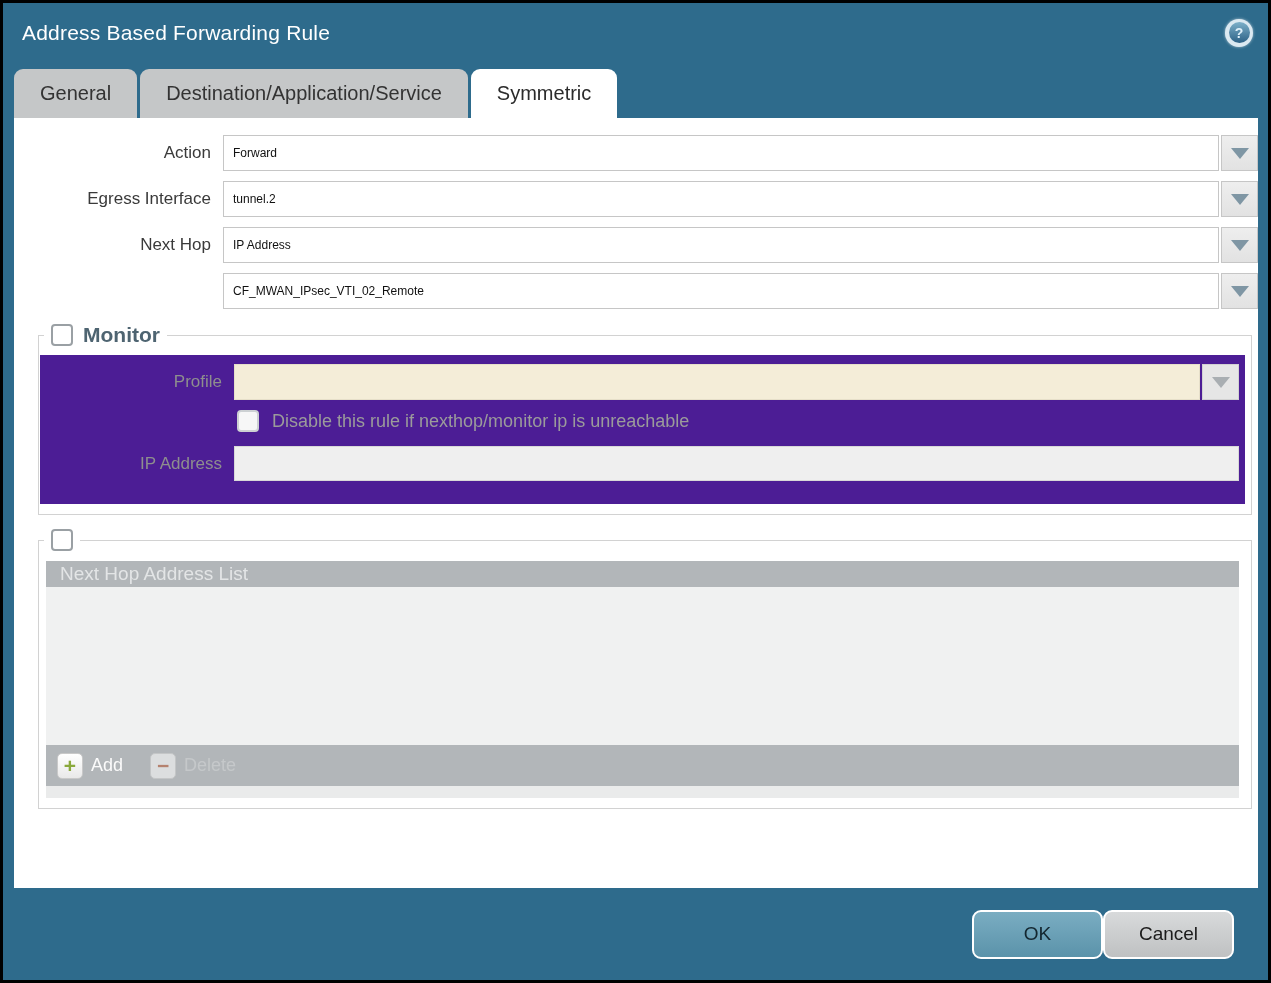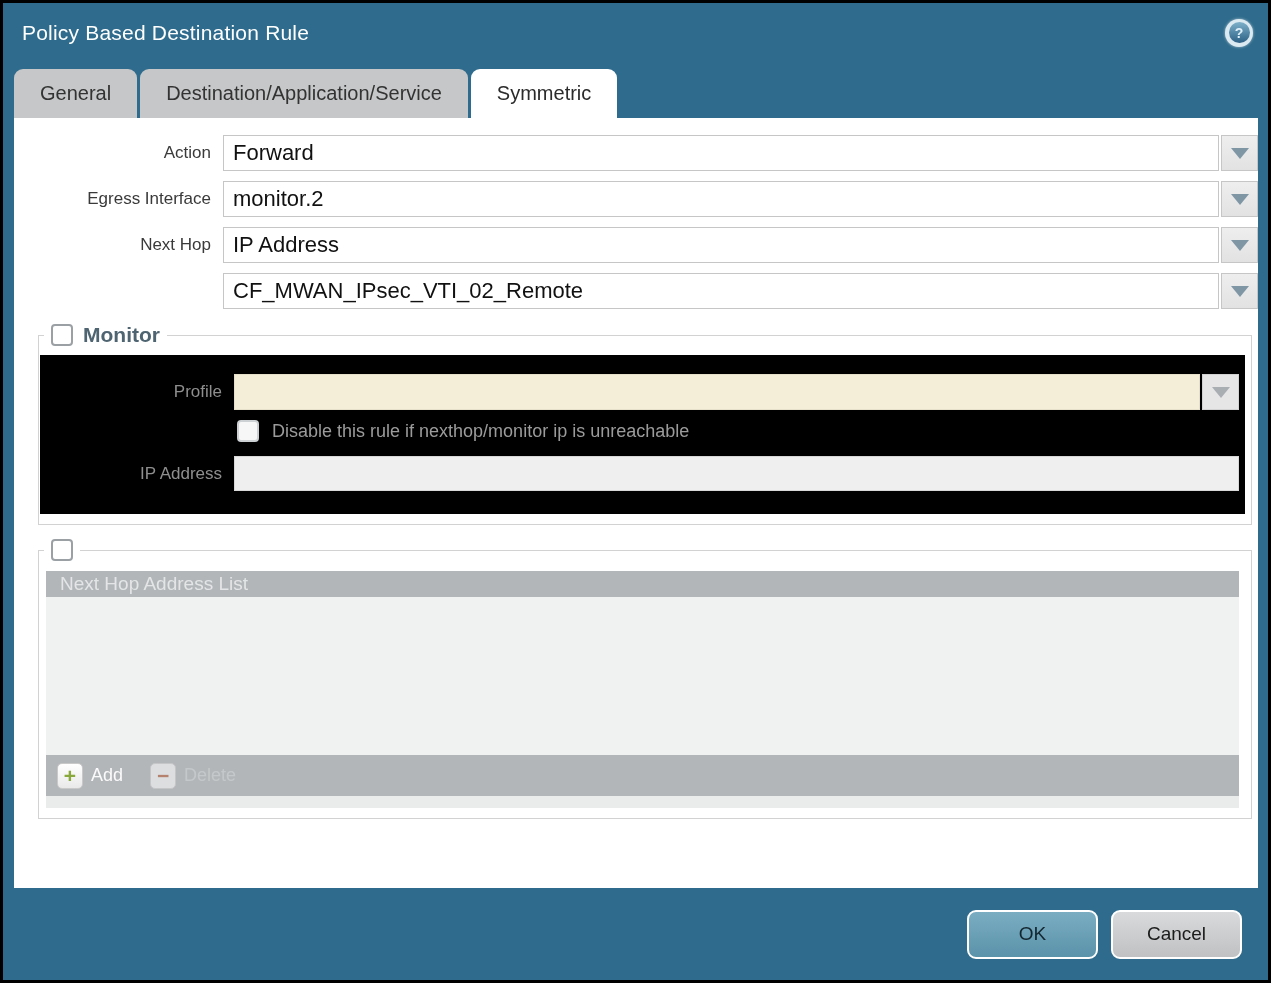--- a/index.html
+++ b/index.html
@@ -61,21 +61,21 @@
   .form-row { display: flex; align-items: center; margin-bottom: 10px; }
   .form-label {
     width: 209px; flex: none;
     text-align: right; padding-right: 12px;
     font-size: 17px; color: #3a3a3a;
   }
   .text-input {
     flex: 1; height: 36px;
     border: 1px solid #c6c6c6; background: #fff;
     display: flex; align-items: center;
-    padding: 0 9px; font-size: 22px; color: #111;
+    padding: 0 9px; font-size: 12px; color: #111;
   }
   .dd {
     flex: none; width: 37px; height: 36px; margin-left: 2px;
     background: linear-gradient(#eee, #e2e2e2);
     border: 1px solid #c6c6c6;
     display: flex; align-items: center; justify-content: center;
     cursor: pointer;
   }
   .dd-tri {
     width: 0; height: 0;
@@ -96,23 +96,23 @@
     font-size: 21px; font-weight: bold; color: var(--legend-text, #4e6471);
   }
   .cb {
     width: 22px; height: 22px; flex: none;
     border: 2px solid #9aa0a4; border-radius: 4px; background: #fff;
     cursor: pointer;
   }
   .cb.disabled { border-color: #cdd1d3; background: #f7f7f7; cursor: default; }
   
   .panel {
-    background: #000000;
+    background: #4c1d95;
     margin-top: 4px;
-    padding: 19px 6px 13px 0;
+    padding: 9px 6px 13px 0;
   }
   .panel .form-row { padding-right: 0; }
   .panel .form-label { width: 194px; color: #8e8e8e; }
   .profile-input {
     flex: 1; height: 36px;
     background: var(--disabled-field, #f4edd8);
     border: 1px solid #e6dfc9;
     display: flex; align-items: center; padding: 0 9px;
     font-size: 17px; color: #6b6b6b;
   }
@@ -149,21 +149,21 @@
   .mini.del { background: #dcdedf; border-color: #c4c6c7; color: var(--delete-minus, #b5826f); }
   .tbl-btn-label { font-size: 18px; color: #fbfbfb; }
   .tbl-btn.disabled .tbl-btn-label { color: #c5c8ca; }
   .nh-strip { height: 12px; background: #eaebeb; }
   
   .schedule-row { margin-top: 18px; }
   
   .footerbar {
     position: absolute; left: 0; right: 0; bottom: 0; height: 92px;
     display: flex; align-items: center; justify-content: flex-end;
-    gap: 13px; padding-right: 26px;
+    padding-right: 34px;
   }
   .btn {
     width: 131px; height: 49px;
     border: 2px solid #fff; border-radius: 9px;
     font-size: 19px; font-family: inherit;
     cursor: pointer;
   }
   .btn.ok {
     background: linear-gradient(#7aadc2, var(--accent-ok, #5b93aa));
     color: #13262f;
@@ -172,21 +172,21 @@
     background: linear-gradient(#d8dadb, #bfc1c2);
     color: #1b1b1b;
   }
 </style>
 </head>
 <body>
 
 <div class="dialog">
 
   <div class="titlebar">
-    <span class="title">Policy Based Destination Rule</span>
+    <span class="title">Address Based Forwarding Rule</span>
     <div class="help">
       <div class="help-inner">?</div>
     </div>
   </div>
 
   <div class="tabstrip">
     <div class="tab">General</div>
     <div class="tab">Destination/Application/Service</div>
     <div class="tab active">Symmetric</div>
   </div>
@@ -196,21 +196,21 @@
     <div class="form-row">
       <div class="form-label">Action</div>
       <div class="text-input">Forward</div>
       <div class="dd">
         <div class="dd-tri"></div>
       </div>
     </div>
 
     <div class="form-row">
       <div class="form-label">Egress Interface</div>
-      <div class="text-input">monitor.2</div>
+      <div class="text-input">tunnel.2</div>
       <div class="dd">
         <div class="dd-tri"></div>
       </div>
     </div>
 
     <div class="form-row">
       <div class="form-label">Next Hop</div>
       <div class="text-input">IP Address</div>
       <div class="dd">
         <div class="dd-tri"></div>

